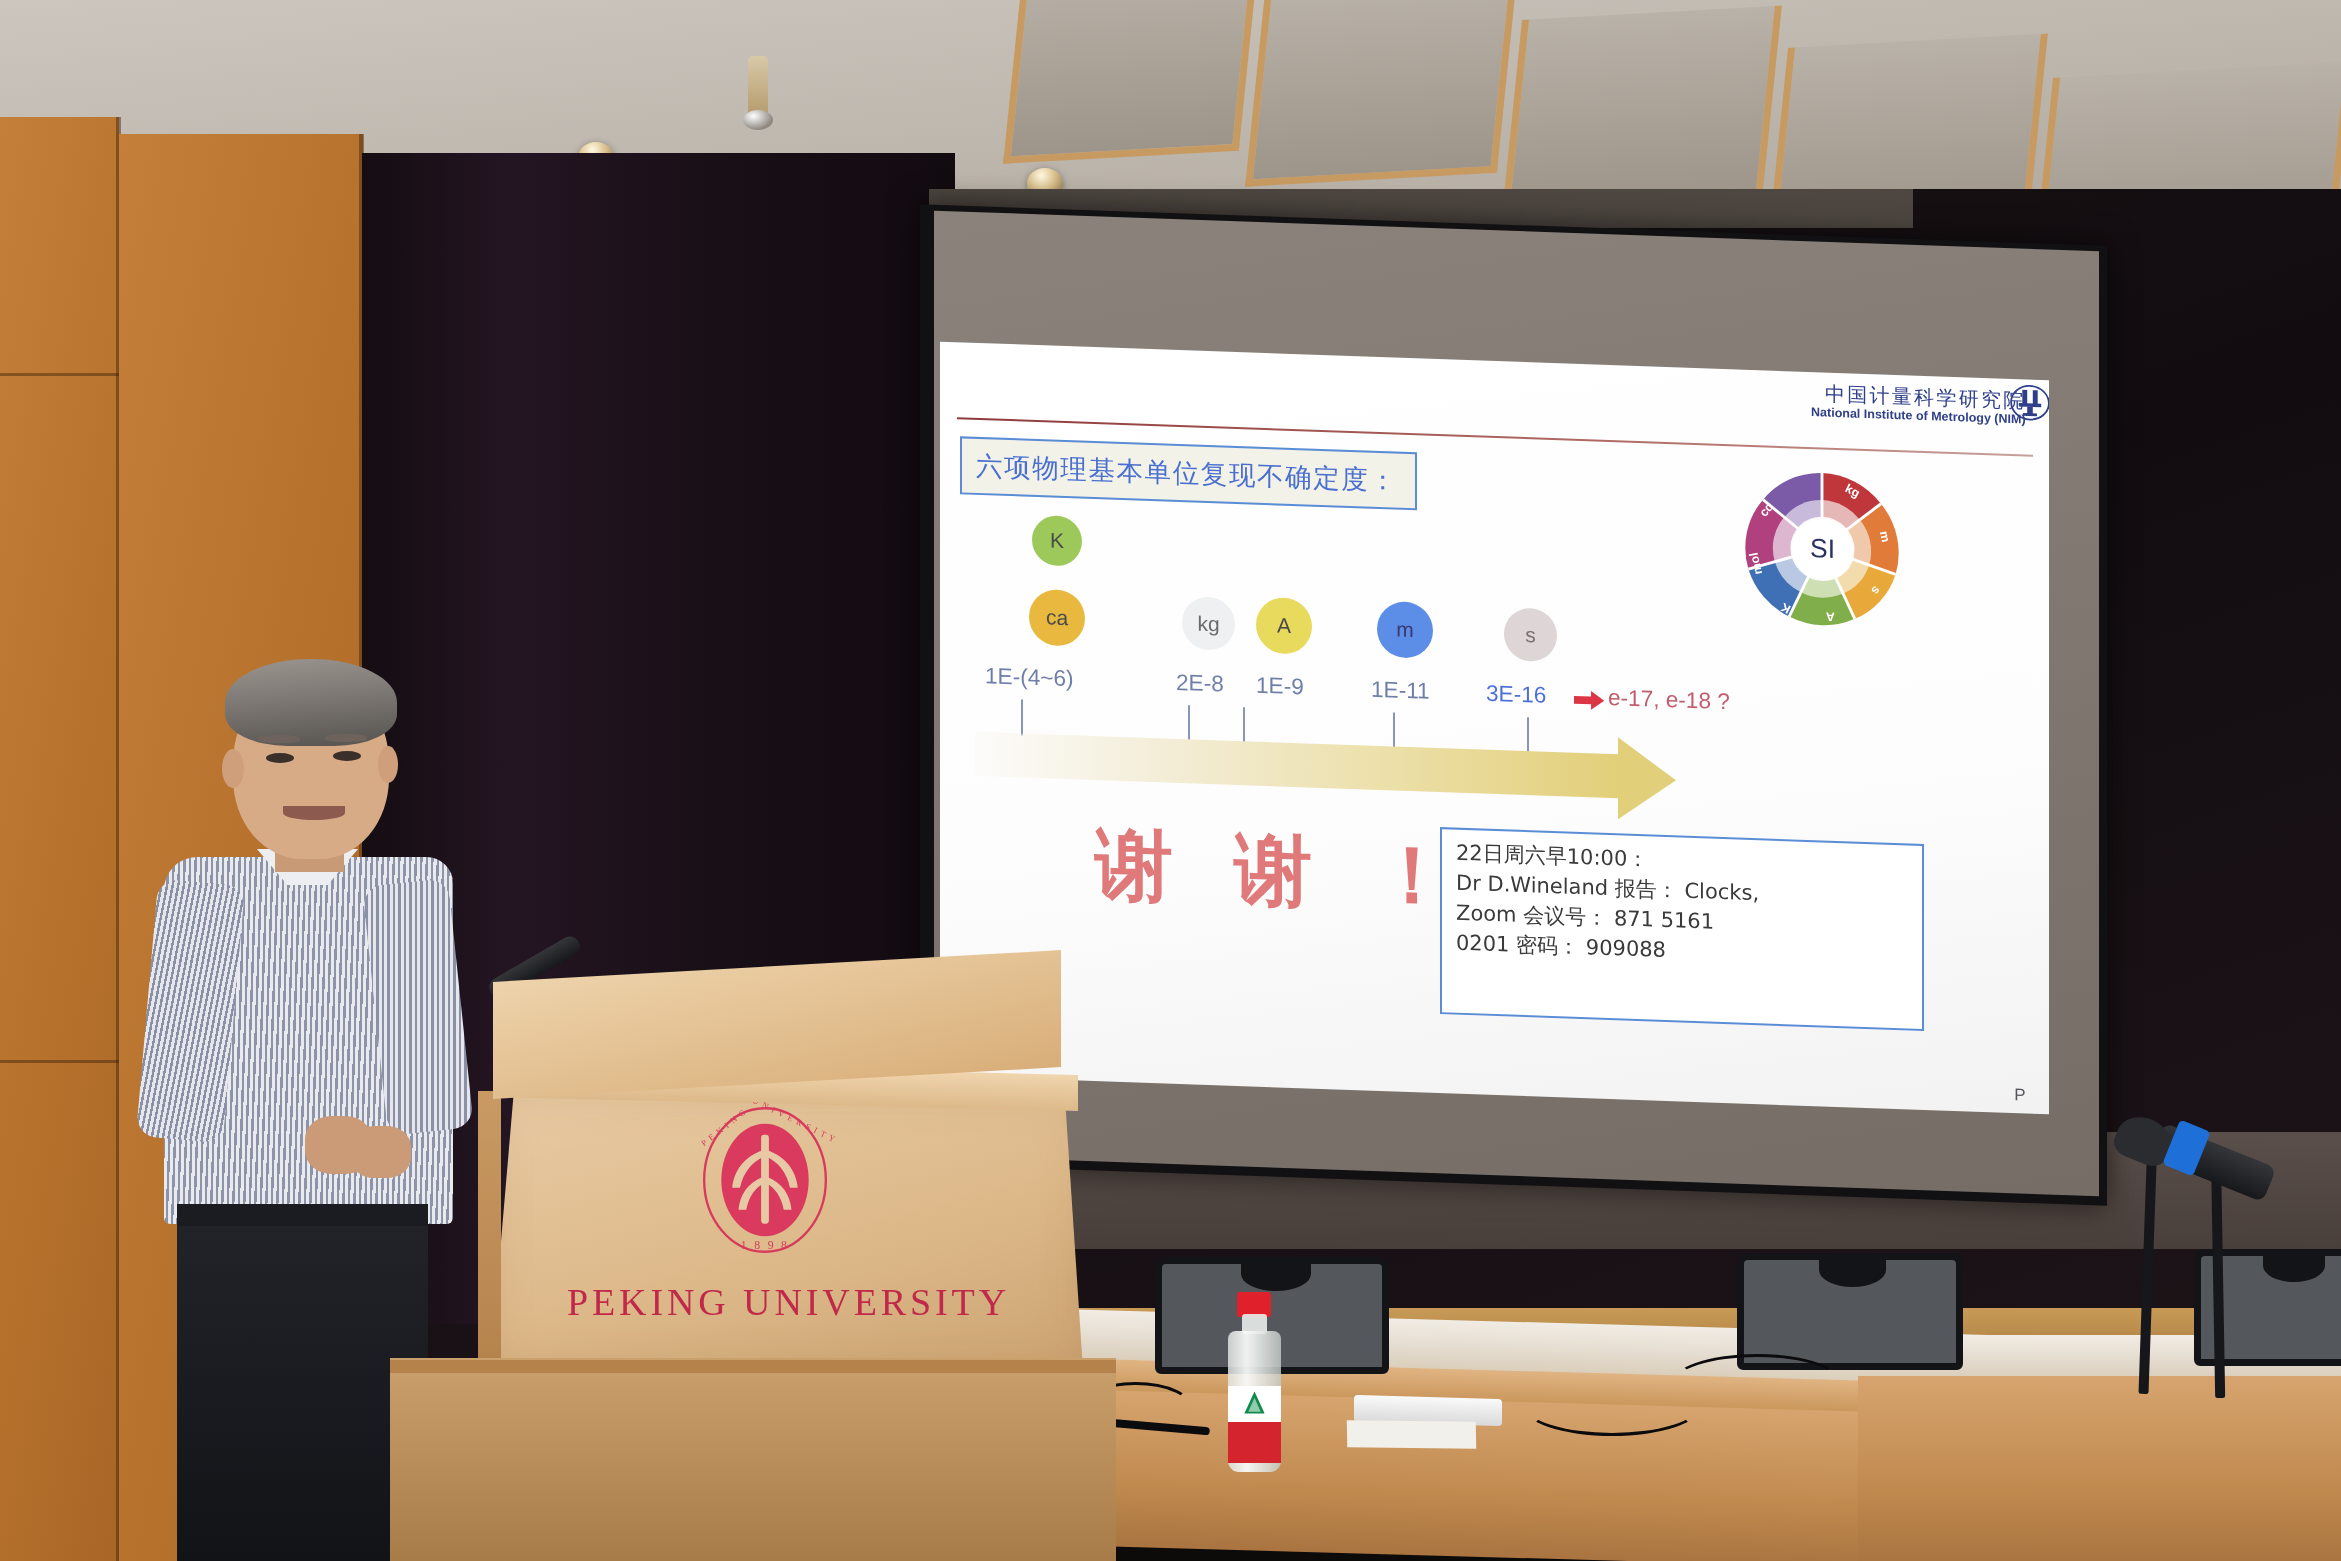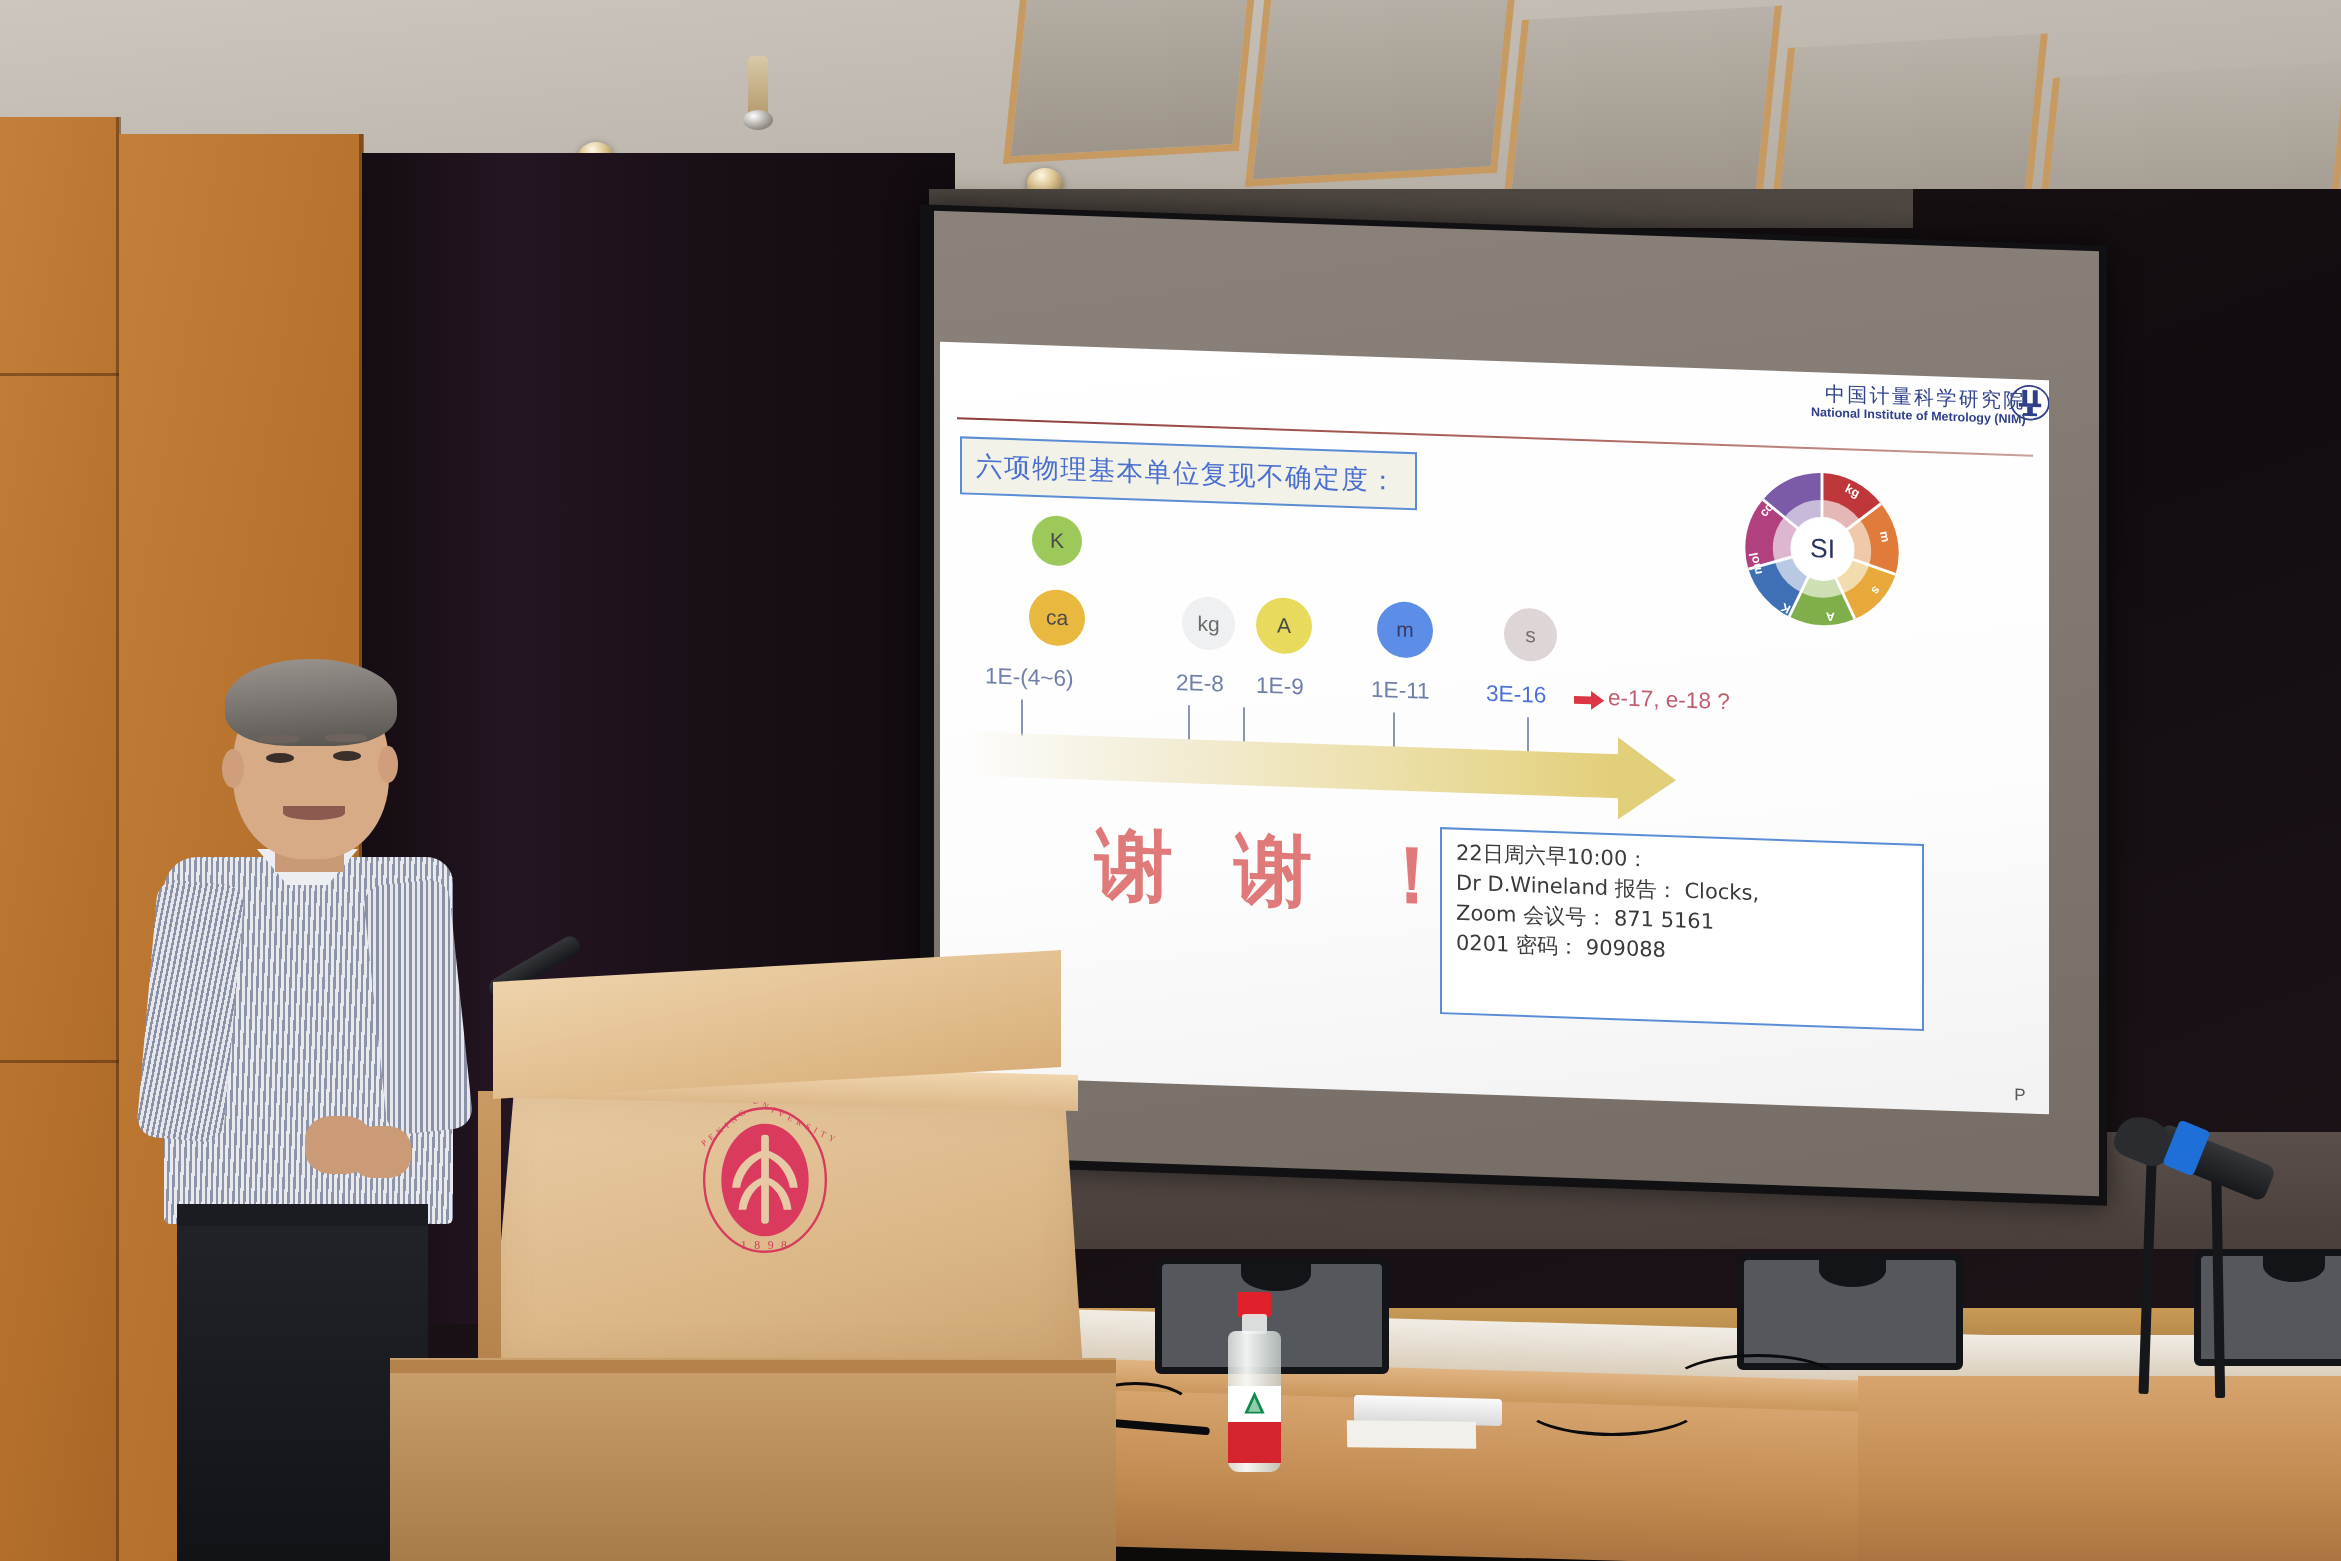--- a/index.html
+++ b/index.html
@@ -492,15 +492,16 @@
         <path d="M103 96 C122 104 132 118 134 138 L124 138 C121 122 113 110 101 104 Z"></path>
       </g>
       <g fill="#d63b5c" font-family="Liberation Serif, serif" font-size="11" letter-spacing="1.5">
         <text x="100" y="18" text-anchor="middle" transform="rotate(-38 100 100)">P E K I N G</text>
         <text x="100" y="18" text-anchor="middle" transform="rotate(26 100 100)">U N I V E R S I T Y</text>
         <text x="100" y="188" text-anchor="middle" font-size="15" letter-spacing="3">1 8 9 8</text>
       </g>
     </svg>
   </div>
 
+  <div class="pku-word" style="left:492px;top:1280px;width:593px;">PEKING UNIVERSITY</div>
 
 </div>
 
 
 </body></html>

